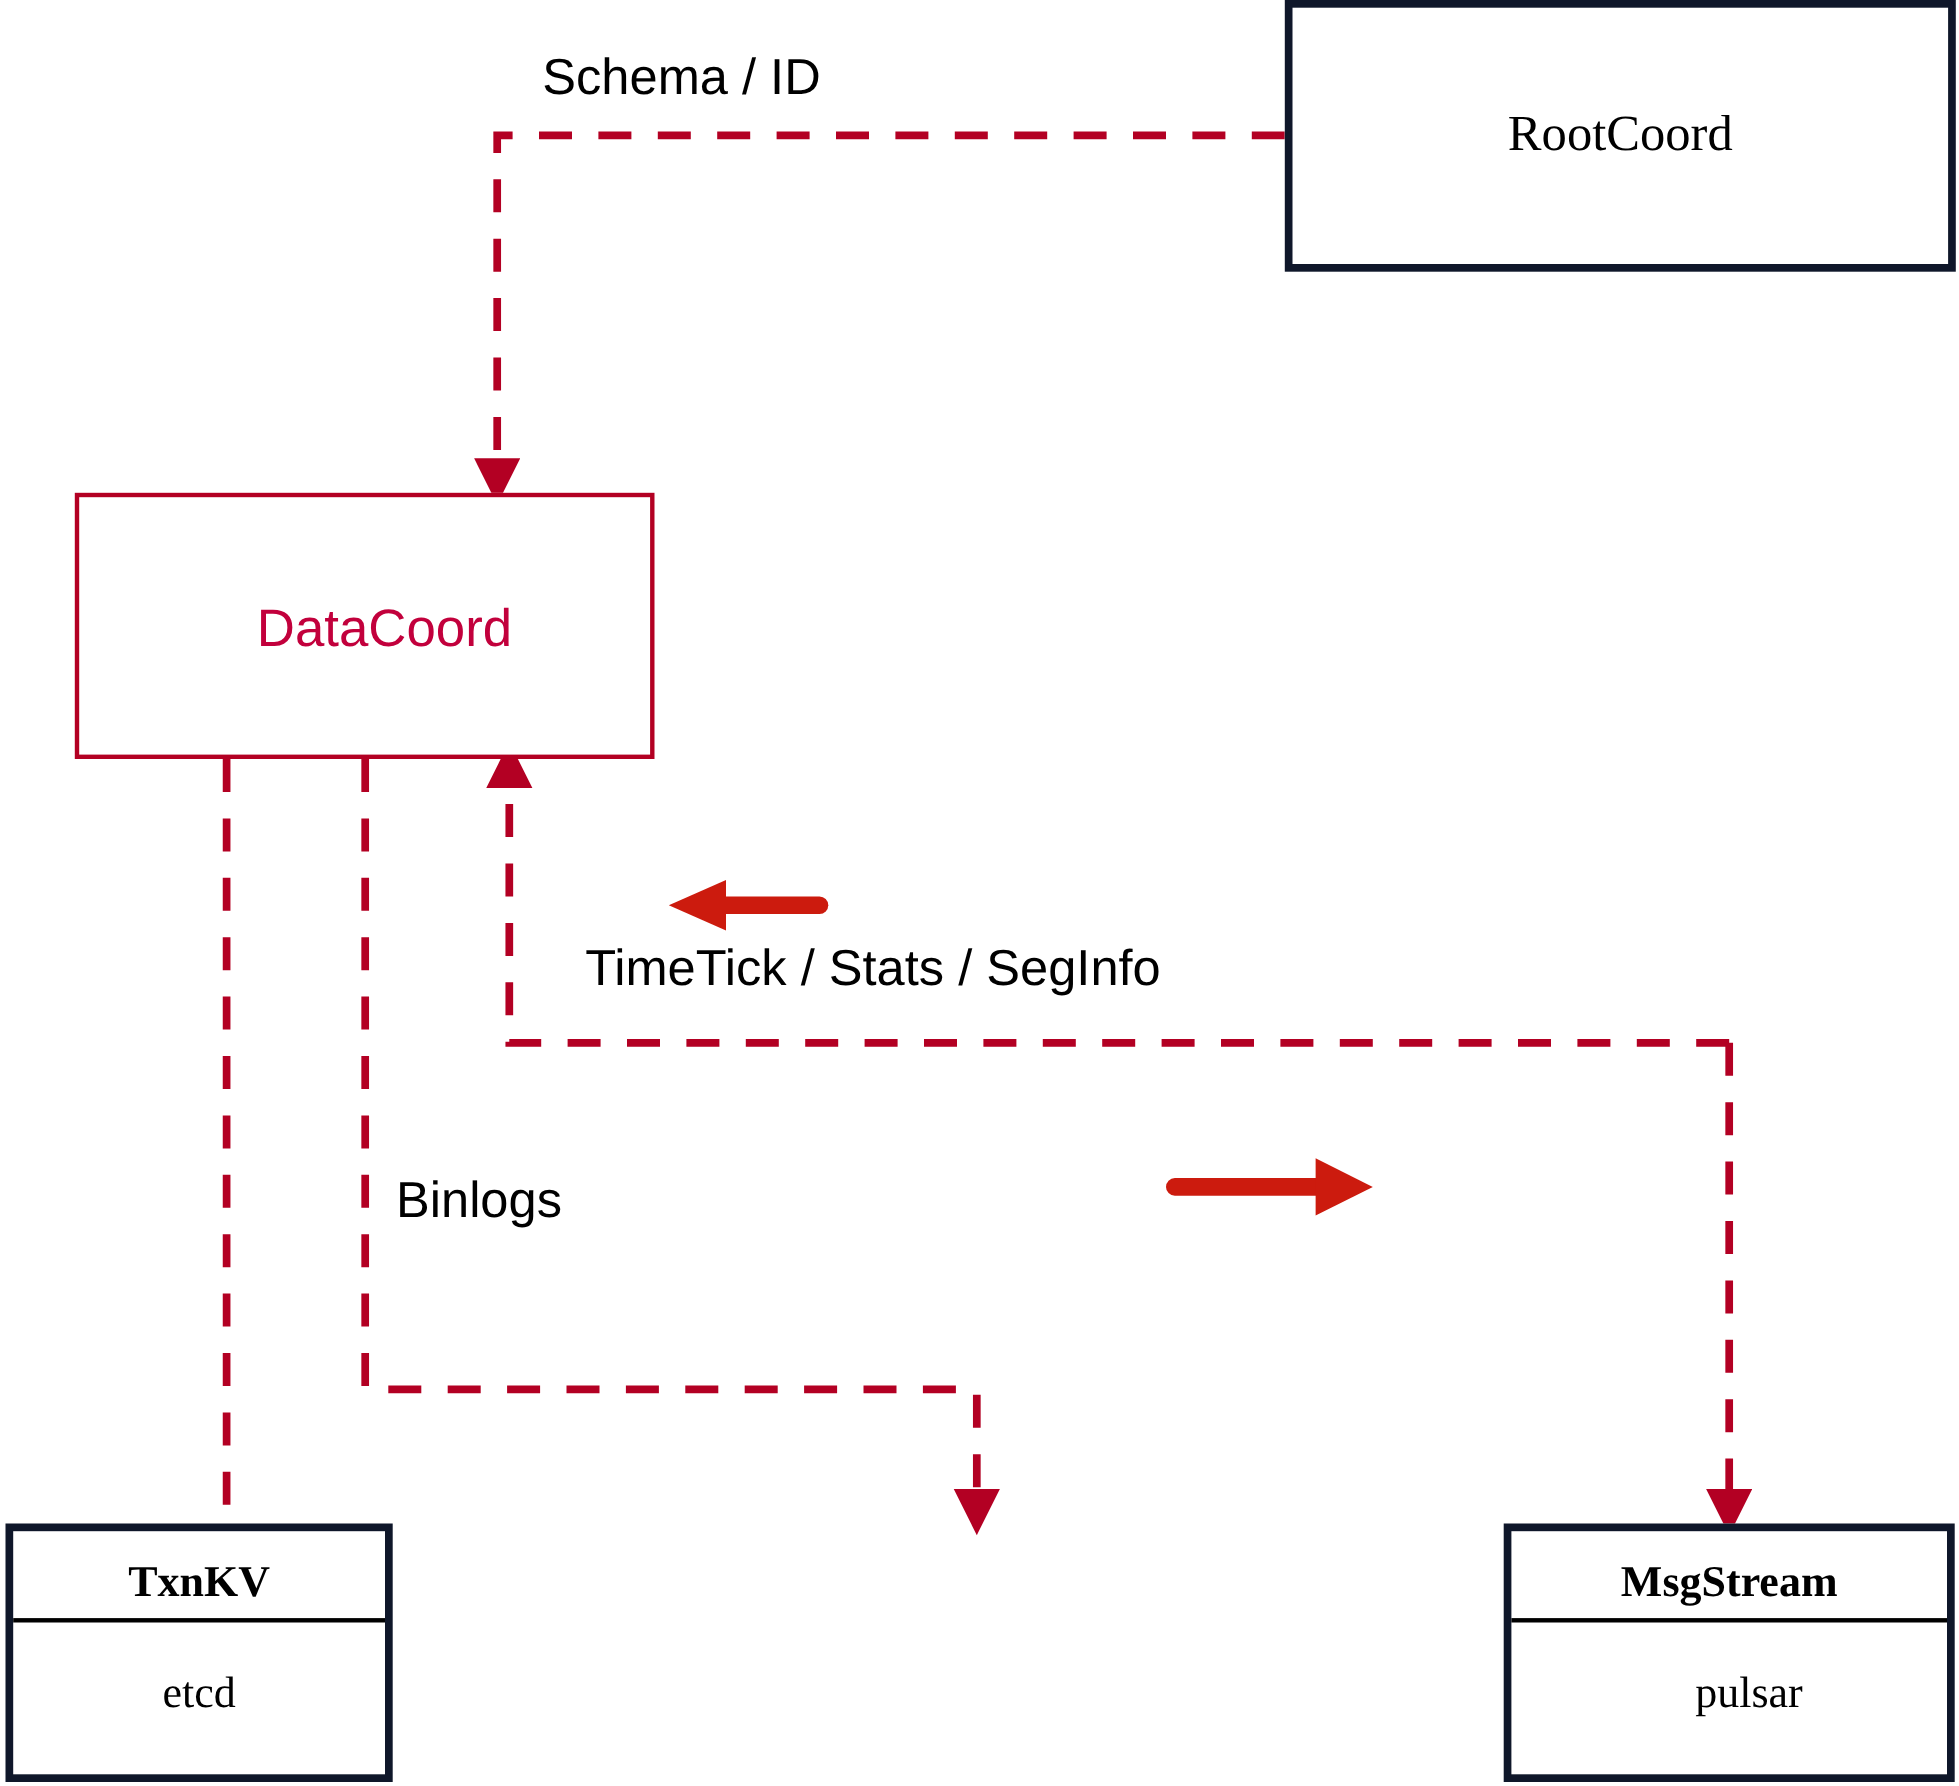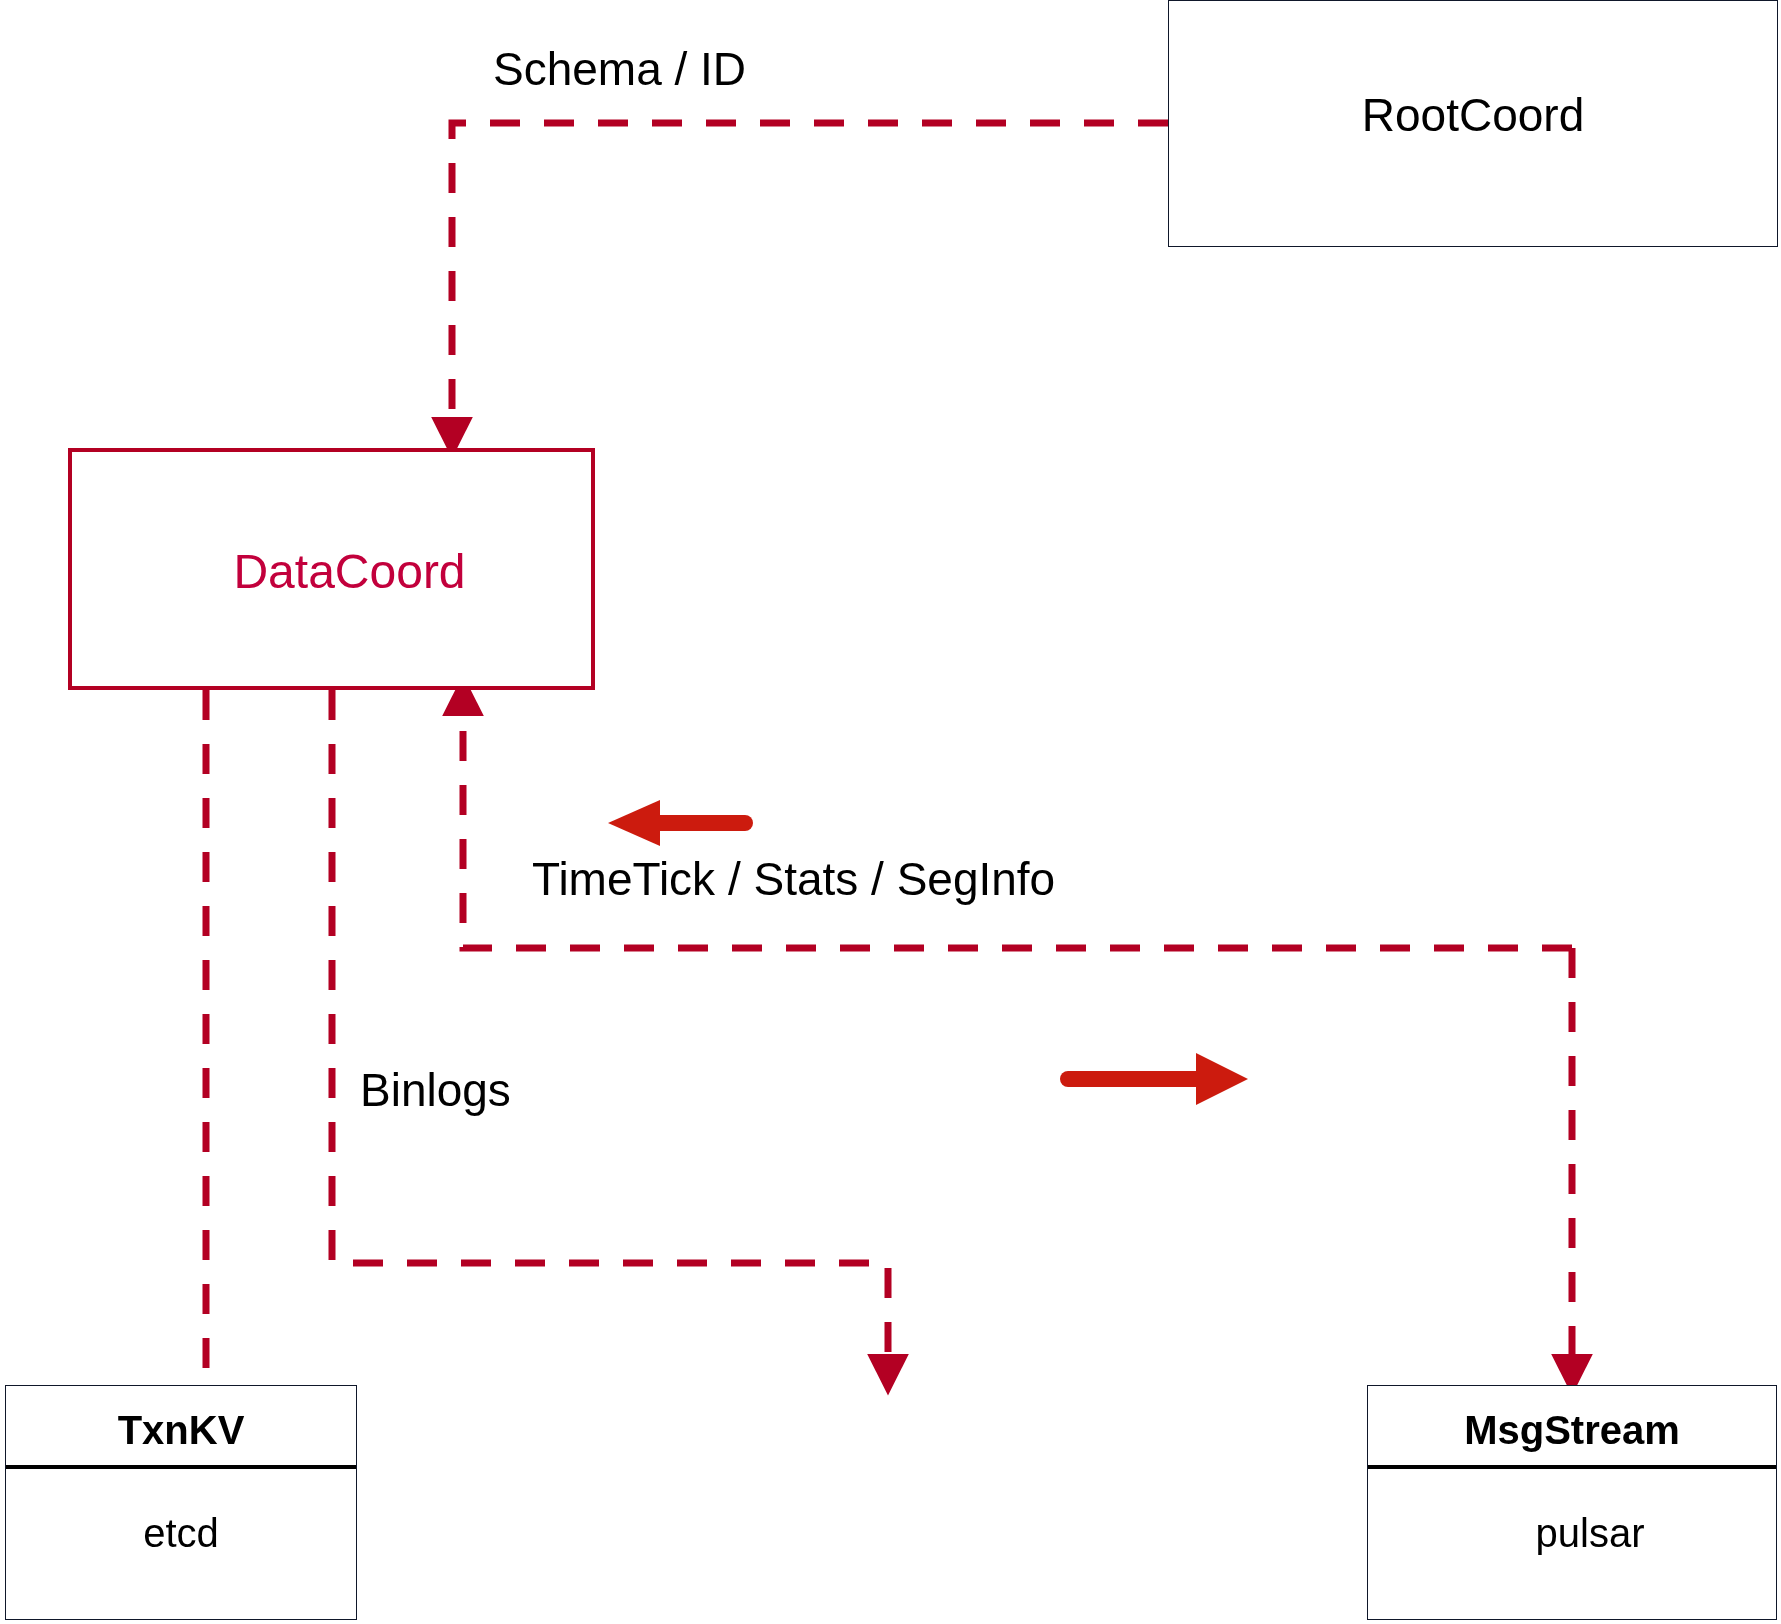--- a/index.html
+++ b/index.html
@@ -21,21 +21,22 @@
     top: 0;
     width: 1781px;
     height: 1624px;
   }
   .node-box {
     position: absolute;
     box-sizing: border-box;
     background: #ffffff;
   }
   .node-black {
-    border: 1px solid #0f172a;
+    border: 7px solid #0f172a;
+    font-family: Liberation Serif, serif;
   }
   .node-red {
     border: 4px solid #b30023;
   }
   .node-label-center {
     position: absolute;
     left: 0;
     right: 0;
     text-align: center;
     font-size: 46px;

